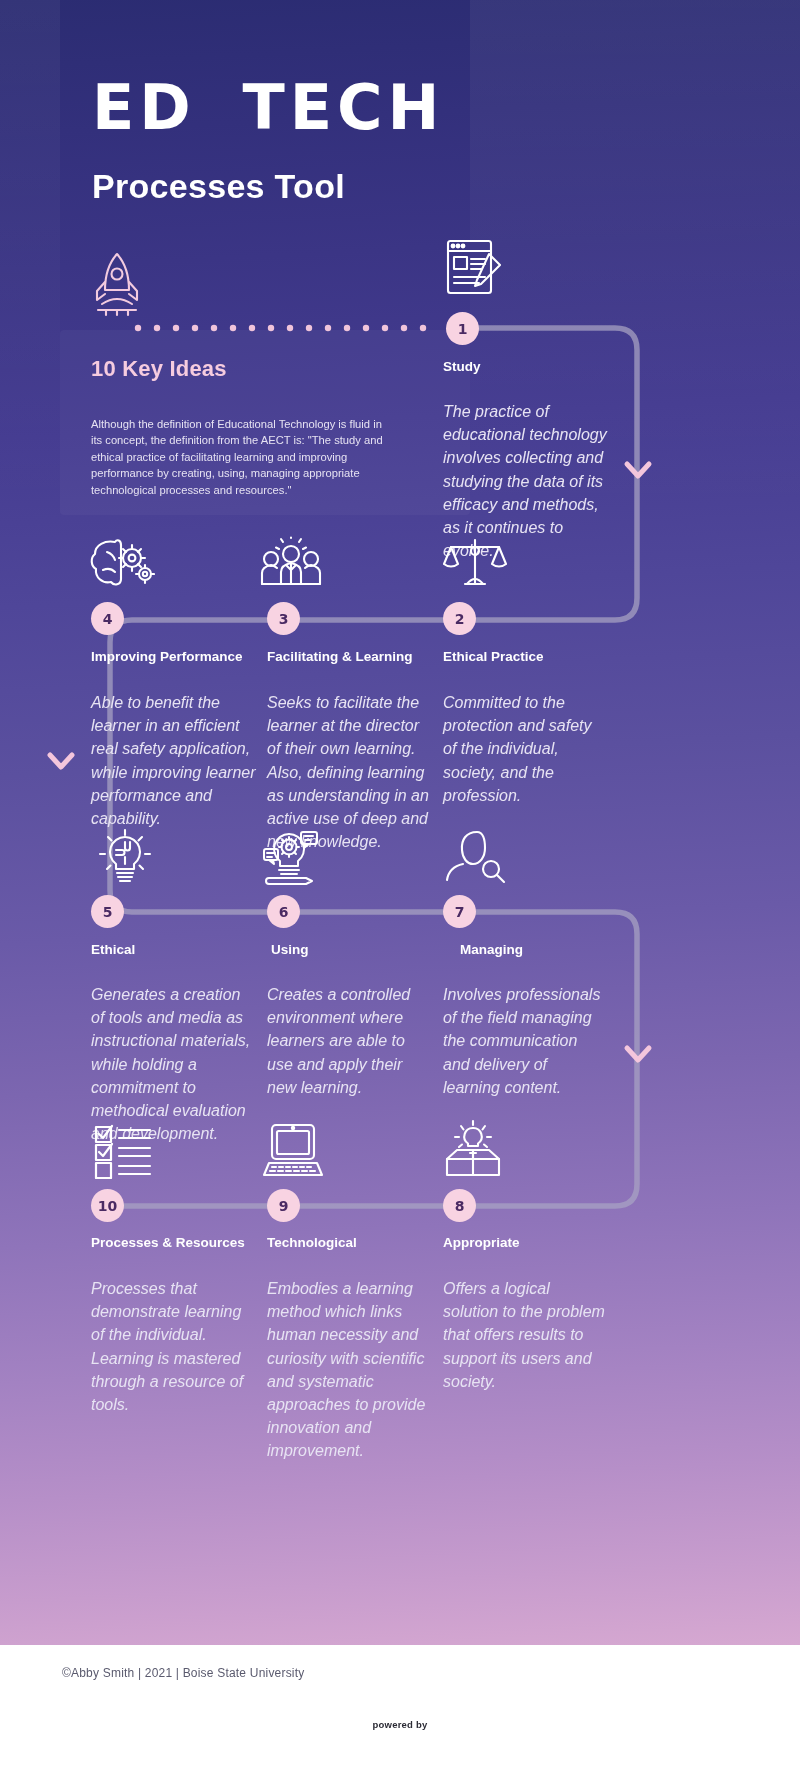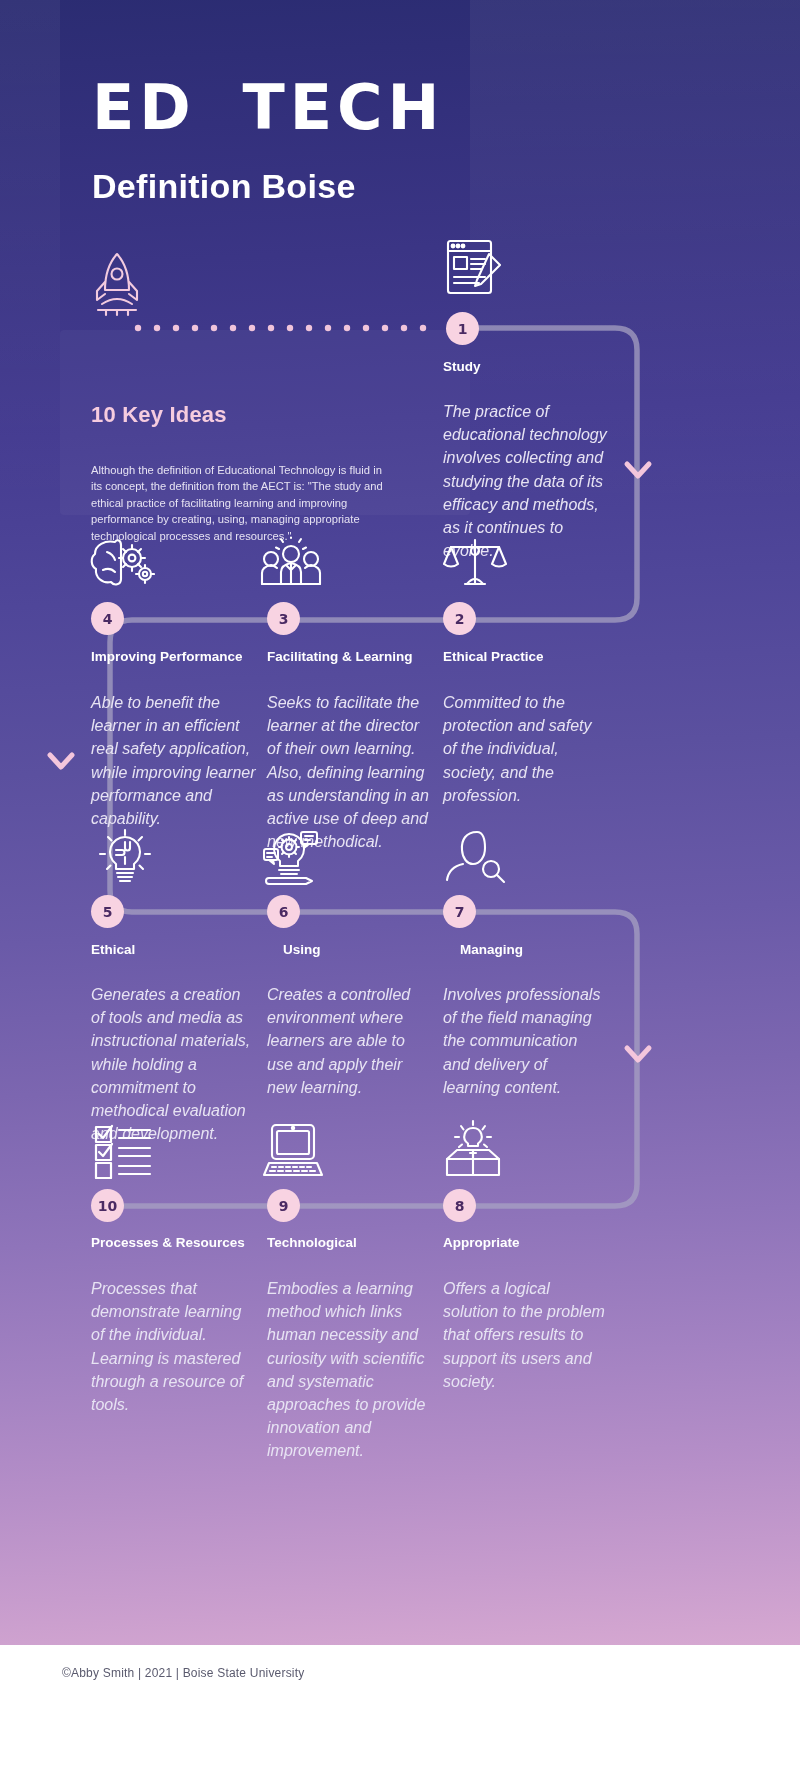--- a/index.html
+++ b/index.html
@@ -94,21 +94,20 @@
   .connector { position: absolute; left: 0; top: 0; width: 800px; height: 1645px; pointer-events: none; }
 
   
   .intro { position: absolute; left: 91px; top: 356px; width: 300px; }
   .intro-title {
     font-size: 22px;
     font-weight: 700;
     color: #f6ccdf;
     margin-bottom: 22px;
     letter-spacing: 0.2px;
-    margin-top: 46px;
   }
   .intro-body {
     font-size: 11.2px;
     line-height: 1.47;
     color: #e6e2f2;
     margin-top: 34px;
   }
 
   
   .card { position: absolute; width: 180px; }
@@ -224,21 +223,21 @@
     <path d="M 627,464 L 638,476 L 649,464" fill="none" stroke="#f4c6dc" stroke-width="5" stroke-linecap="round" stroke-linejoin="round"></path>
     <path d="M 50,755 L 61,767 L 72,755" fill="none" stroke="#f4c6dc" stroke-width="5" stroke-linecap="round" stroke-linejoin="round"></path>
     <path d="M 627,1048 L 638,1060 L 649,1048" fill="none" stroke="#f4c6dc" stroke-width="5" stroke-linecap="round" stroke-linejoin="round"></path>
   </svg>
 
   <div class="header">
     <div class="title">
       <span>ED</span>
       <span style="display:inline-block;width:20px"></span><span>TECH</span>
     </div>
-    <div class="subtitle">Definition Boise</div>
+    <div class="subtitle">Processes Tool</div>
   </div>
 
   <div class="intro">
     <div class="intro-title">10 Key Ideas</div>
     <div class="intro-body">Although the definition of Educational Technology is fluid in its concept, the definition from the AECT is: "The study and ethical practice of facilitating learning and improving performance by creating, using, managing appropriate technological processes and resources."</div>
   </div>
 
   <div style="position:absolute;left:88px;top:248px">
     <svg width="58" height="72" viewBox="0 0 58 72" fill="none" stroke="#f3cbdf" stroke-width="2.1" stroke-linecap="round" stroke-linejoin="round">
       <path d="M29 6 C20 16 17 29 17 42 L41 42 C41 29 38 16 29 6 Z"></path>
@@ -297,21 +296,21 @@
         <path d="M38 29 v21 M33 31 l5 5 l5 -5"></path>
         <circle cx="18" cy="25" r="7"></circle>
         <path d="M9 50 v-11 q0 -6 9 -8 q4 1 6 3"></path>
         <circle cx="58" cy="25" r="7"></circle>
         <path d="M67 50 v-11 q0 -6 -9 -8 q-4 1 -6 3"></path>
         <path d="M9 50 H67"></path>
       </svg>
     </div>
     <div class="badge" style="left:0;top:74px">3</div>
     <div class="card-title" style="left:0;top:120px">Facilitating &amp; Learning</div>
-    <div class="card-body" style="left:0;top:163px">Seeks to facilitate the learner at the director of their own learning. Also, defining learning as understanding in an active use of deep and new methodical.</div>
+    <div class="card-body" style="left:0;top:163px">Seeks to facilitate the learner at the director of their own learning. Also, defining learning as understanding in an active use of deep and new knowledge.</div>
   </div>
 
   <div class="card" style="left:443px;top:528px">
     <div class="icon-wrap" style="left:-8px;top:0">
       <svg width="64" height="60" viewBox="0 0 64 60" fill="none" stroke="#ffffff" stroke-width="2.1" stroke-linecap="round" stroke-linejoin="round">
         <path d="M32 6 v44"></path>
         <circle cx="32" cy="17" r="4"></circle>
         <path d="M8 13 H56"></path>
         <path d="M8 13 L1 30 a11 11 0 0 0 14 0 Z"></path>
         <path d="M56 13 L49 30 a11 11 0 0 0 14 0 Z"></path>
@@ -347,21 +346,21 @@
         <path d="M36 11 v2.5 M36 28.5 v2.5 M26 21 h2.5 M43.5 21 h2.5 M29 14 l1.8 1.8 M41.2 26.2 L43 28 M43 14 l-1.8 1.8 M30.8 26.2 L29 28"></path>
         <path d="M26 44 h20 M28 48 h16"></path>
         <rect x="48" y="6" width="16" height="12" rx="2"></rect>
         <path d="M52 10 h8 M52 14 h5 M52 18 l-1 4 l5 -4"></path>
         <rect x="11" y="23" width="14" height="11" rx="2"></rect>
         <path d="M14 27 h8 M14 31 h5 M20 34 l1 4 l-5 -4"></path>
         <path d="M16 52 h37 l6 3 -6 3 H16 a3 3 0 0 1 0 -6 Z"></path>
       </svg>
     </div>
     <div class="badge" style="left:0;top:75px">6</div>
-    <div class="card-title" style="left:16px;top:121px">Using</div>
+    <div class="card-title" style="left:4px;top:121px">Using</div>
     <div class="card-body" style="left:0;top:163px">Creates a controlled environment where learners are able to use and apply their new learning.</div>
   </div>
 
   <div class="card" style="left:443px;top:820px">
     <div class="icon-wrap" style="left:-10px;top:0">
       <svg width="68" height="60" viewBox="0 0 68 60" fill="none" stroke="#ffffff" stroke-width="2.1" stroke-linecap="round" stroke-linejoin="round">
         <path d="M38 6 C27 6 22 14 23 24 C23.5 32 28 38 34 38 C41 38 46 31 46 22 C46 13 44 6 38 6 Z"></path>
         <path d="M8 54 q2 -13 16 -16"></path>
         <circle cx="52" cy="43" r="8"></circle>
         <path d="M58 49 L65 56"></path>
@@ -418,15 +417,16 @@
         <path d="M34 40 v16"></path>
       </svg>
     </div>
     <div class="badge" style="left:0;top:76px">8</div>
     <div class="card-title" style="left:0;top:121px">Appropriate</div>
     <div class="card-body" style="left:0;top:164px">Offers a logical solution to the problem that offers results to support its users and society.</div>
   </div>
 
   <div class="footer">
     <div class="credit">©Abby Smith  |  2021 | Boise State University</div>
+    <div class="powered">powered by</div>
   </div>
 
 </div>
 
 </body></html>

